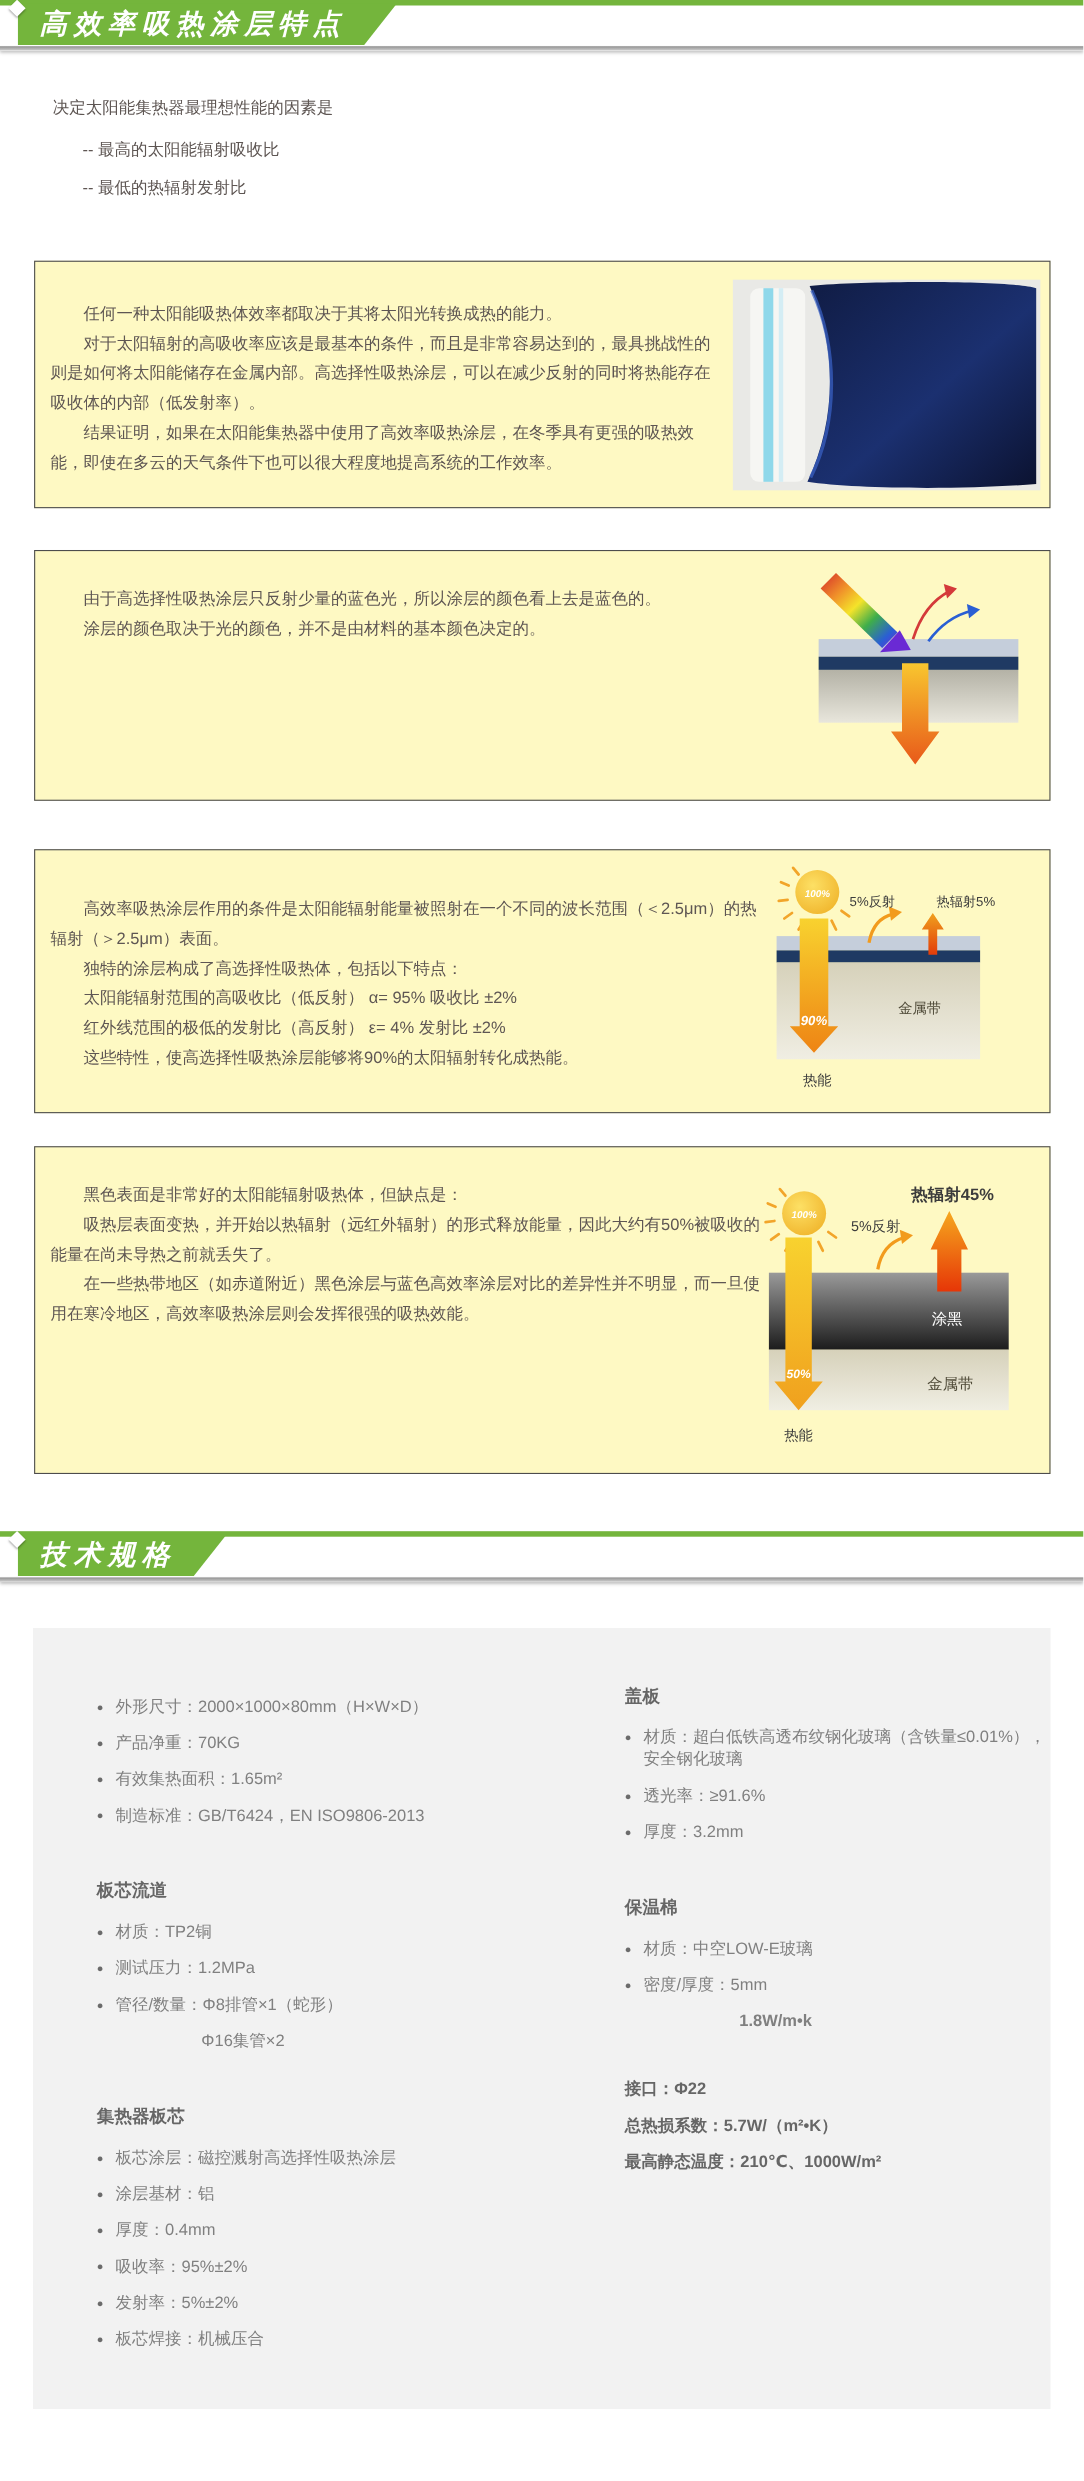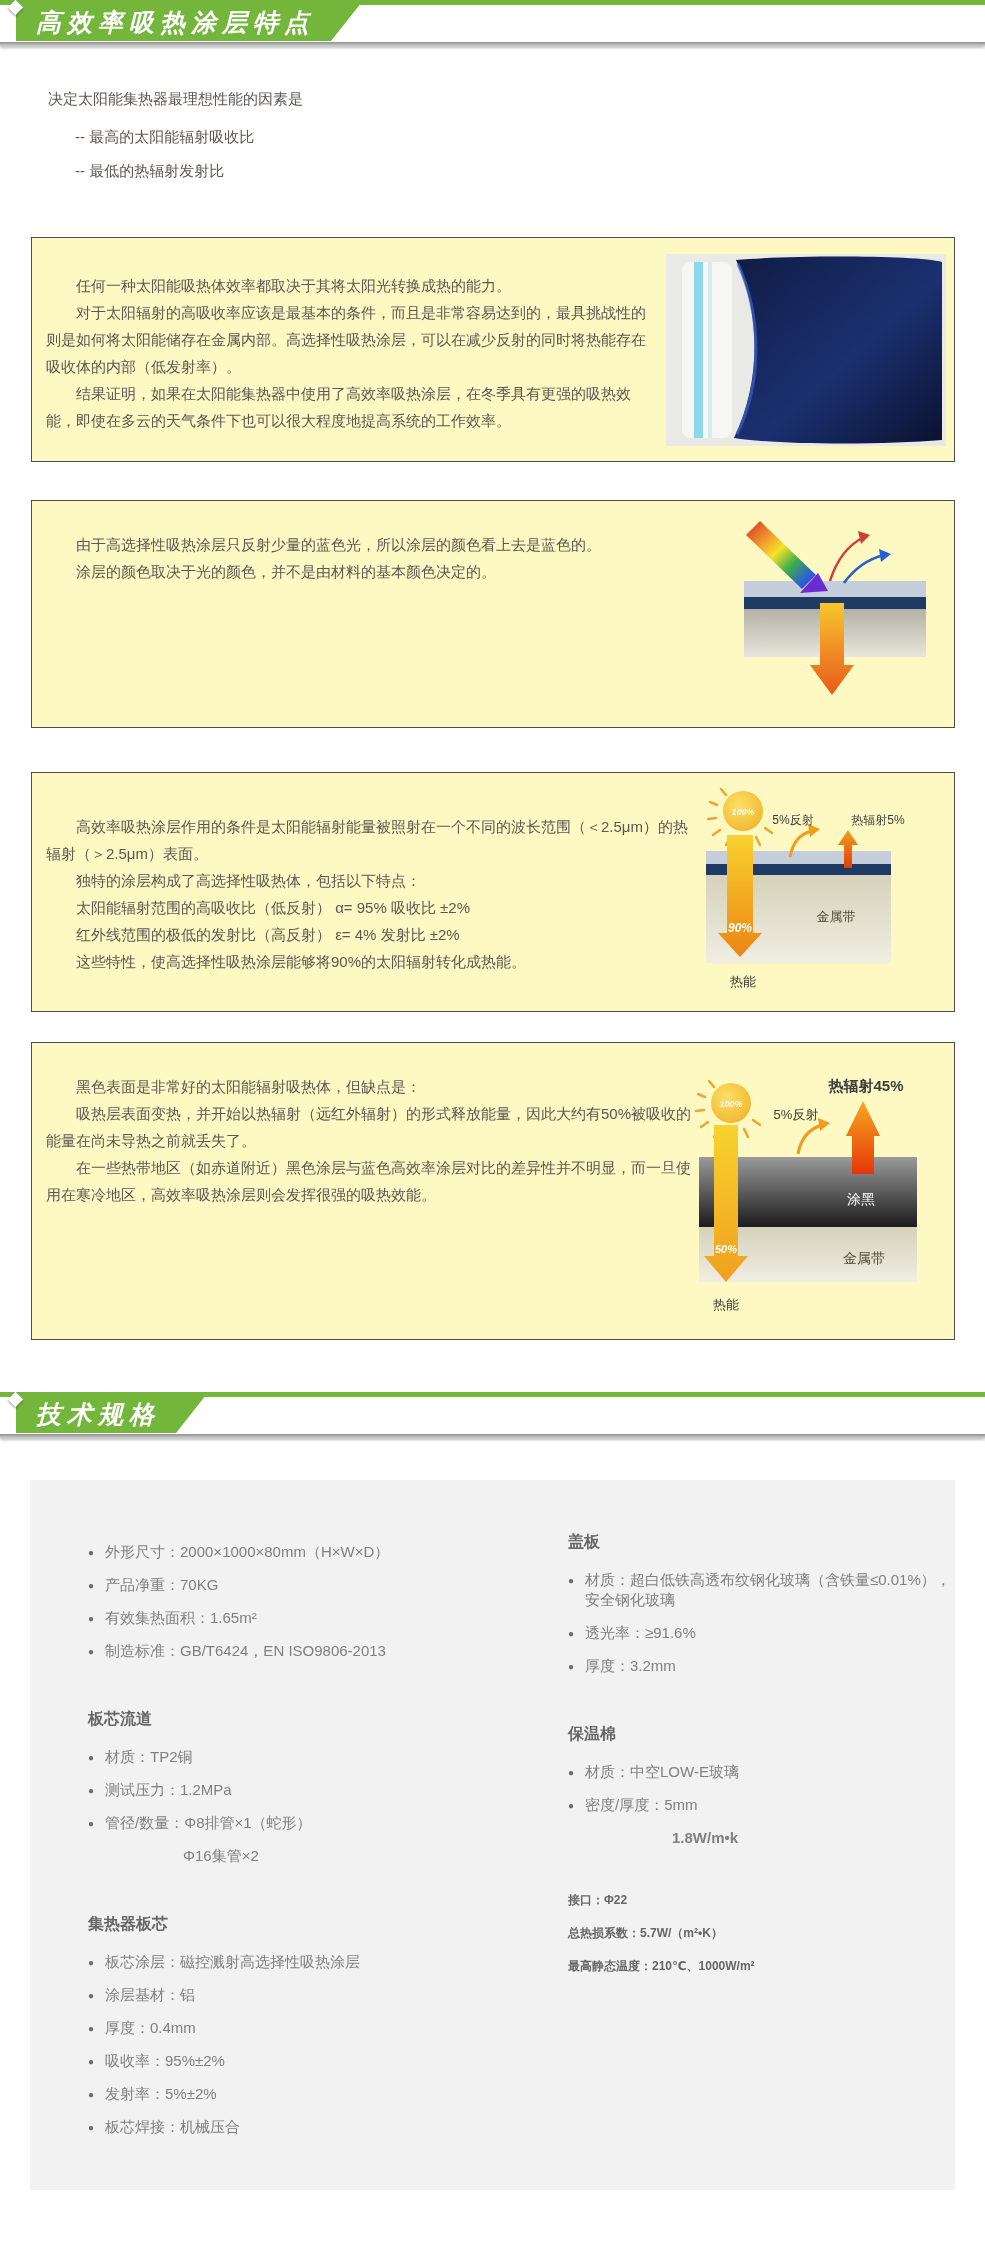--- a/index.html
+++ b/index.html
@@ -85,21 +85,21 @@
   .spec-h.first{margin-top:0;}
   .spec-item{
     margin:0 0 13px 0;font-size:15px;line-height:20px;color:var(--spec-text);
     position:relative;padding-left:17px;text-indent:0;
   }
   .spec-item .bullet{
     position:absolute;left:0;top:1px;font-size:10px;color:#6b6b6b;
   }
   .spec-cont{margin:0 0 13px 95px;font-size:15px;line-height:20px;color:var(--spec-text);}
   .spec-cont-r{margin-left:104px;font-weight:bold;}
-  .spec-foot{margin:0 0 13px 0;font-size:12px;line-height:20px;font-weight:bold;color:var(--spec-head);}
+  .spec-foot{margin:0 0 13px 0;font-size:15px;line-height:20px;font-weight:bold;color:var(--spec-head);}
   .spec-foot.gap{margin-top:42px;}
 
   svg text{font-family:"Liberation Sans","DejaVu Sans",sans-serif;}
 </style>
 </head>
 <body>
 
 <header class="band">
   <div class="band-topline"></div>
   <div class="band-block">

